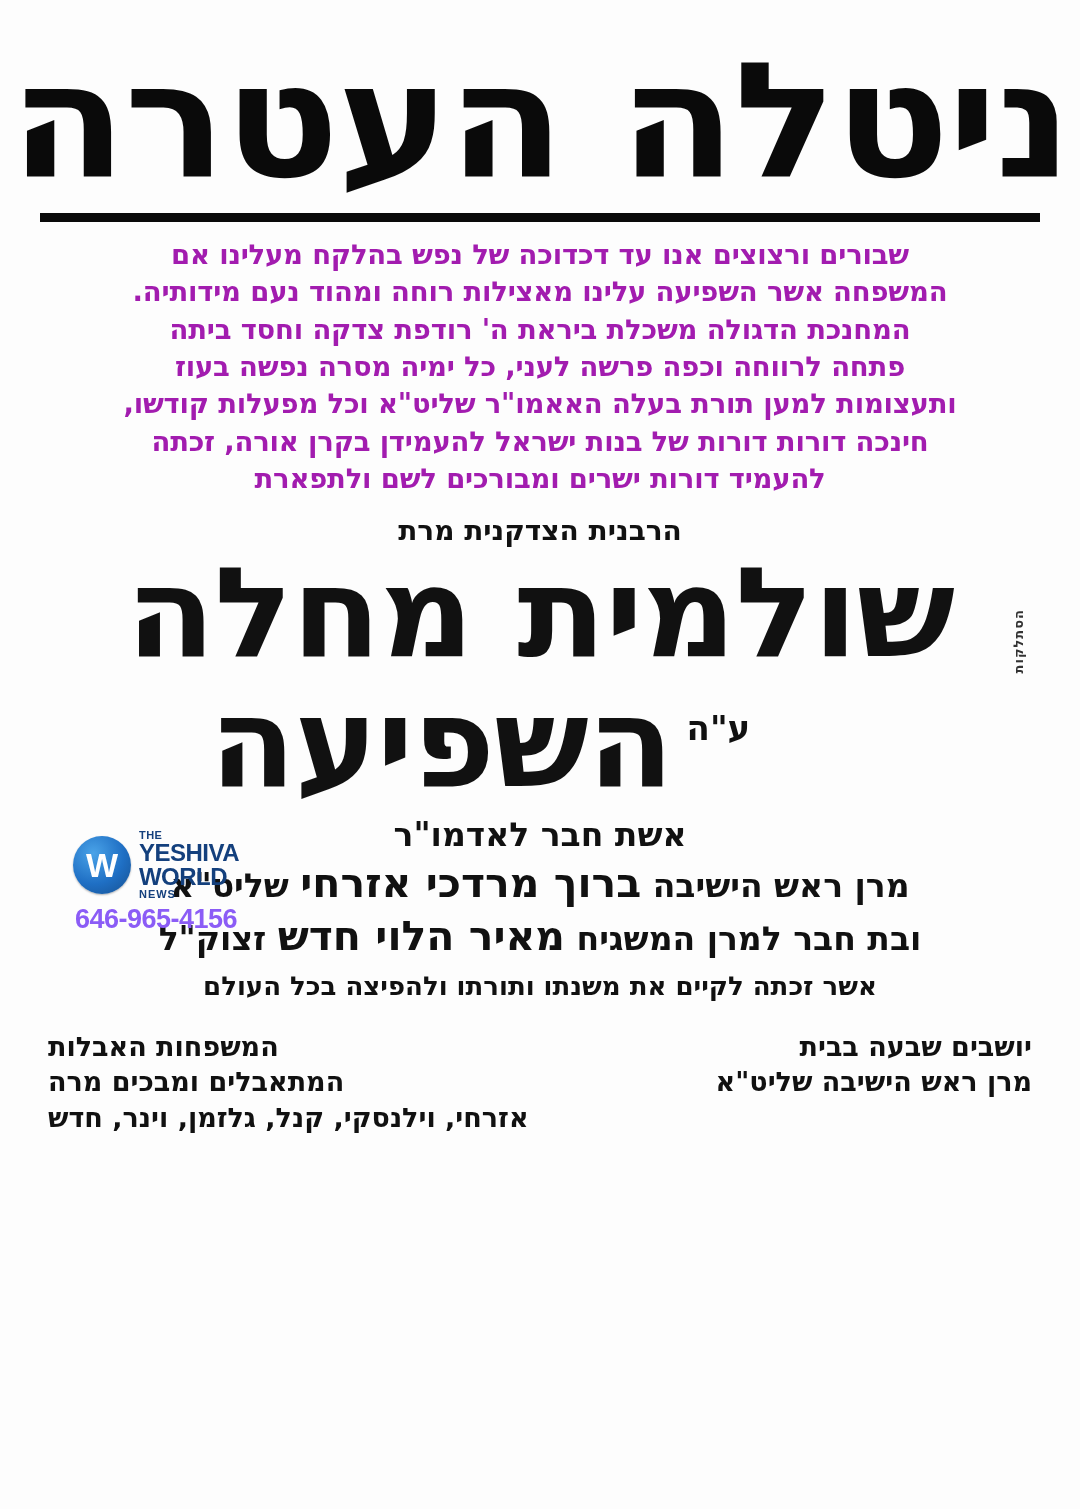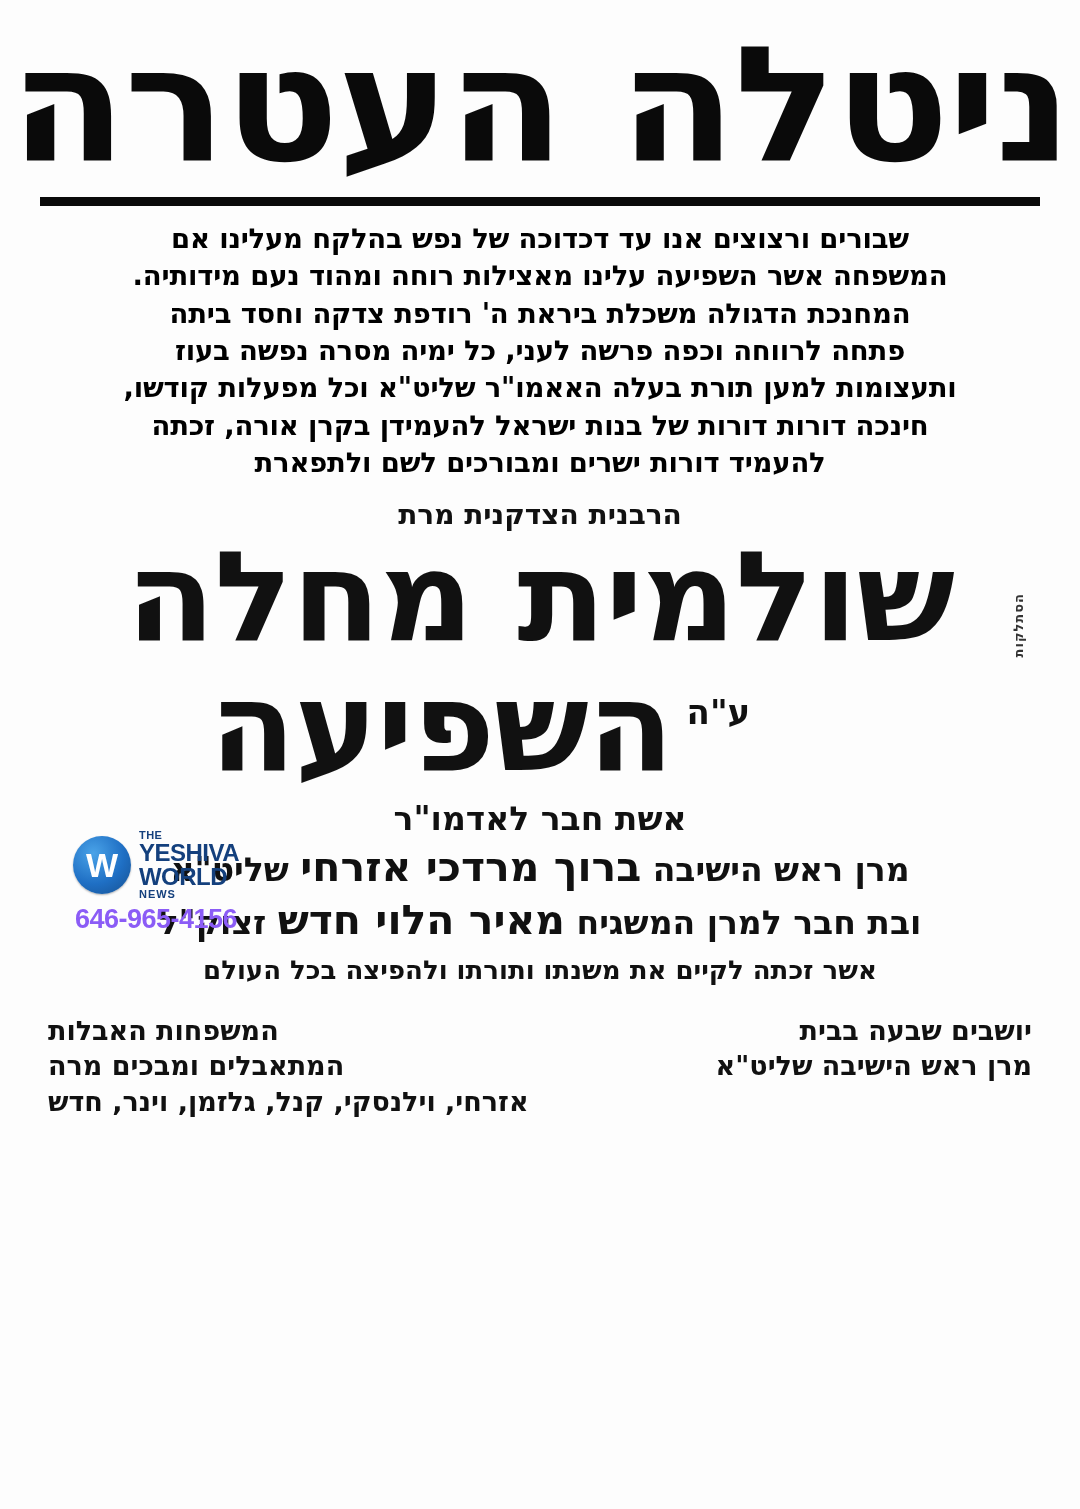--- a/index.html
+++ b/index.html
@@ -14,21 +14,21 @@
     color: #111111;
     overflow: hidden;
     position: relative;
   }
   .poster {
     position: relative;
     width: 1080px;
     height: 1509px;
     background: #fdfdfd;
     box-sizing: border-box;
-    padding: 28px 40px 10px 40px;
+    padding: 44px 40px 10px 40px;
     direction: rtl;
     text-align: center;
   }
   
   .headline {
     font-family: "DejaVu Sans", "Liberation Sans", sans-serif;
     font-weight: bold;
     font-size: 160px;
     line-height: 0.98;
     letter-spacing: -2px;
@@ -42,21 +42,21 @@
     height: 9px;
     background: #0a0a0a;
     margin: 12px 0 14px 0;
   }
   
   .lead {
     font-size: 27.5px;
     font-weight: bold;
     line-height: 1.36;
     text-align: center;
-    color: #000000;
+    color: #a21caf;
     margin: 0 6px;
     letter-spacing: -0.2px;
   }
   .lead span { display: block; }
   
   .honorific {
     margin-top: 16px;
     font-size: 28px;
     font-weight: bold;
     letter-spacing: 0px;

